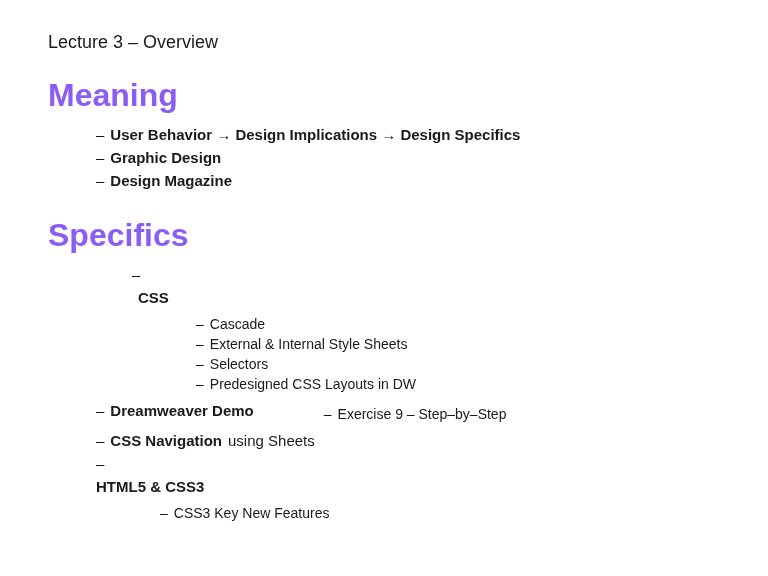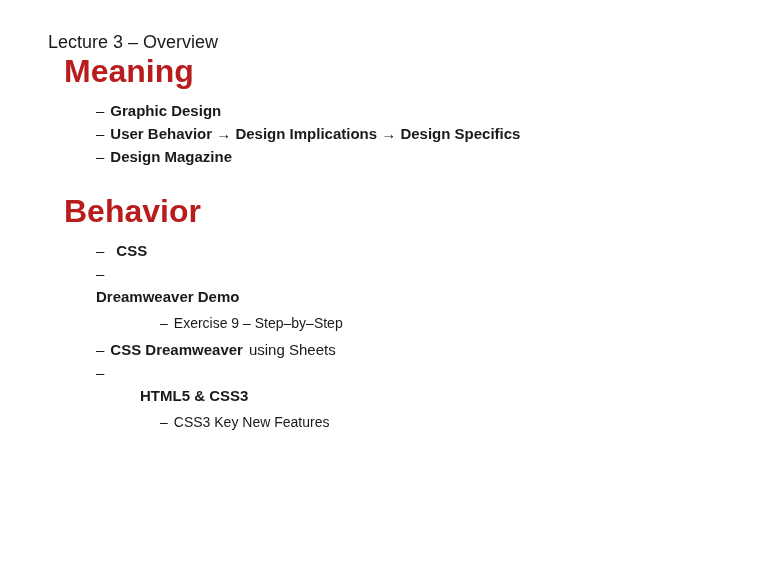--- a/index.html
+++ b/index.html
@@ -15,28 +15,29 @@
       color: #1a1a1a;
       width: 768px;
       min-height: 576px;
       padding: 32px 48px 32px 48px;
     }
 
     .lecture-title {
       font-size: 18px;
       font-weight: normal;
       color: #1a1a1a;
+      margin-bottom: 24px;
     }
 
     .section-heading {
       font-size: 32px;
       font-weight: bold;
-      color: #b91c1c;
+      color: #8b5cf6;
       margin-bottom: 12px;
-      margin-left: 16px;
+      margin-left: 0;
     }
 
     .section-block {
       margin-bottom: 28px;
     }
 
     .top-list {
       list-style: none;
       margin-left: 48px;
       margin-bottom: 8px;
@@ -91,60 +92,74 @@
 <body>
 
 <div class="lecture-title">
   <span>Lecture 3 – Overview</span>
 </div>
 
 <div class="section-block">
   <div class="section-heading">Meaning</div>
   <ul class="top-list">
     <li>
-      <span class="bold-item">Graphic Design</span>
+      <span class="bold-item">User Behavior → Design Implications → Design Specifics</span>
     </li>
     <li>
-      <span class="bold-item">User Behavior → Design Implications → Design Specifics</span>
+      <span class="bold-item">Graphic Design</span>
     </li>
     <li>
       <span class="bold-item">Design Magazine</span>
     </li>
   </ul>
 </div>
 
 <div class="section-block">
-  <div class="section-heading">Behavior</div>
+  <div class="section-heading">Specifics</div>
   <ul class="top-list">
 
-    <li style="flex-direction: row; align-items: flex-start;">
+    <li style="flex-direction: column; align-items: flex-start; margin-left: 36px;">
       <div style="display:flex; align-items:baseline; gap:6px;">
         <span></span>
         <span class="bold-item">CSS</span>
       </div>
+      <ul class="sub-list">
+        <li>
+            <span>Cascade</span>
+          </li>
+        <li>
+            <span>External &amp; Internal Style Sheets</span>
+          </li>
+        <li>
+            <span>Selectors</span>
+          </li>
+        <li>
+            <span>Predesigned CSS Layouts in DW</span>
+          </li>
+      </ul>
     </li>
 
-    <li style="flex-direction: column; align-items: flex-start;">
+    <li style="flex-direction: row; align-items: flex-start;">
       <div style="display:flex; align-items:baseline; gap:6px;">
         <span class="bold-item">Dreamweaver Demo</span>
       </div>
       <ul class="sub-list">
         <li>
             <span>Exercise 9 – Step–by–Step</span>
           </li>
       </ul>
     </li>
 
     <li>
-      <span class="bold-item">CSS Dreamweaver</span>
+      <span class="bold-item">CSS Navigation</span>
         <span class="normal-item"> using Sheets</span>
     </li>
 
     <li style="flex-direction: column; align-items: flex-start;">
-      <div style="display:flex; align-items:center; gap:6px;margin-left:44px;">
+      <div style="display:flex; align-items:center; gap:6px;">
         <span class="bold-item">HTML5 &amp; CSS3</span>
       </div>
       <ul class="sub-list">
         <li>
             <span>CSS3 Key New Features</span>
           </li>
       </ul>
     </li>
   </ul>
 </div>

